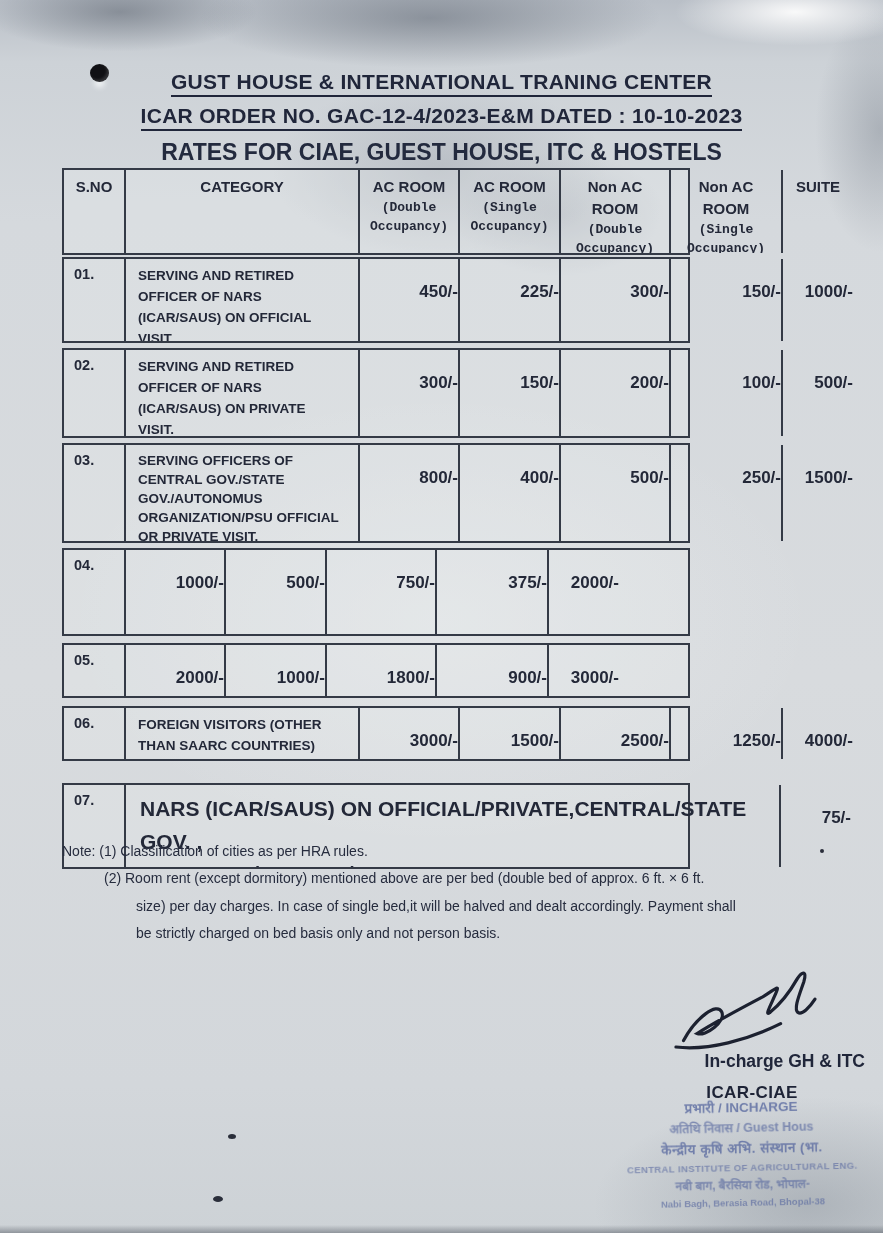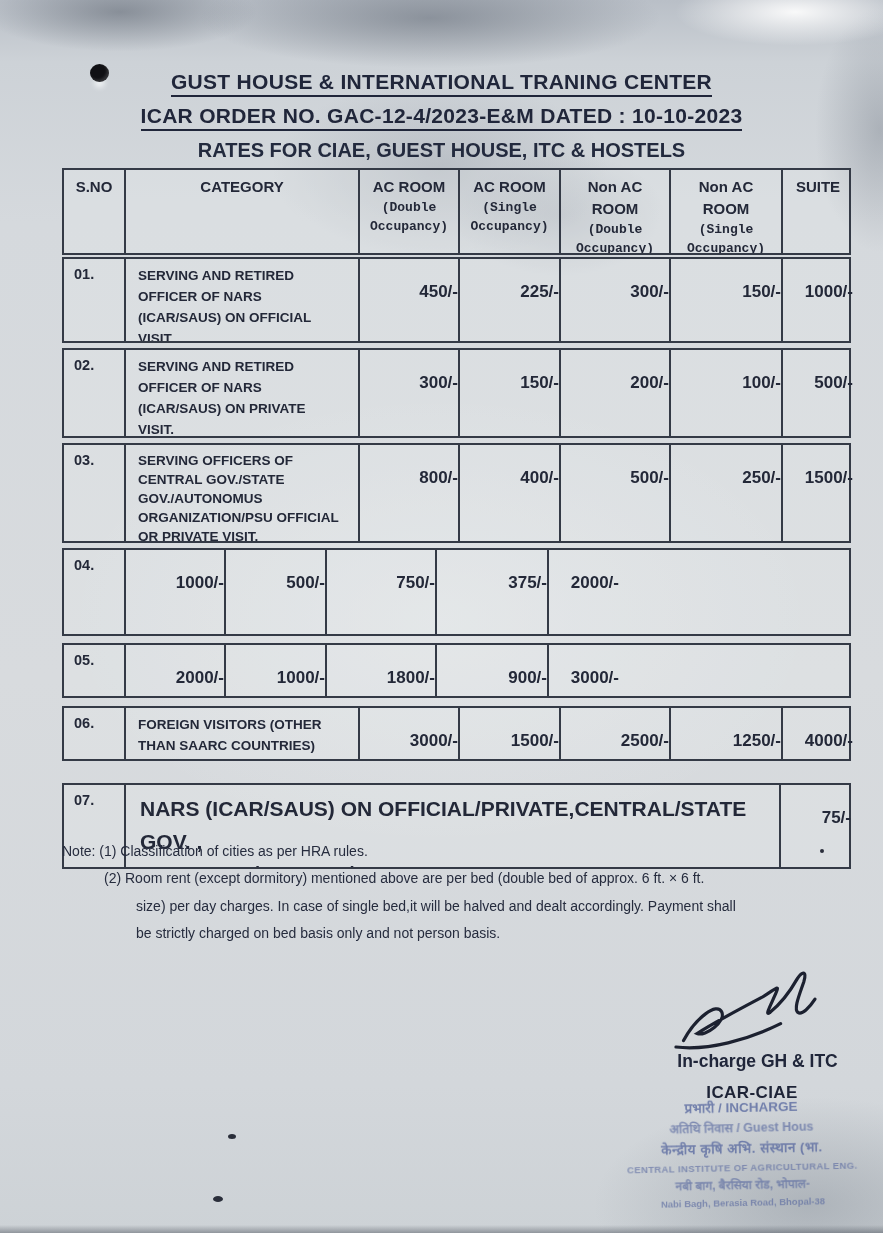--- a/index.html
+++ b/index.html
@@ -39,24 +39,24 @@
     position:absolute;left:90px;top:64px;width:19px;height:18px;border-radius:50%;
     background:#101014;
     box-shadow:0 10px 5px -4px rgba(246,248,249,.75), inset -2px -2px 3px rgba(255,255,255,.15);
   }
 
   
   .title-block{position:absolute;left:0;top:56px;width:883px;text-align:center;}
   .title-line{font-size:21px;font-weight:bold;letter-spacing:.3px;color:#20263a;margin-top:14px;}
   .title-line .u{border-bottom:2.5px solid #20263a;display:inline-block;padding-bottom:1px;}
   .title-line + .title-line{margin-top:7px;}
-  .subtitle{font-size:20px;font-weight:bold;margin-top:8px;color:#232a3e;}
-
-  
-  .rates-table{position:absolute;left:62px;top:168px;width:789px;}
+  .subtitle{font-size:23px;font-weight:bold;margin-top:8px;color:#232a3e;}
+
+  
+  .rates-table{position:absolute;left:62px;top:168px;width:628px;}
   .trow{display:flex;border:2px solid var(--line);background:rgba(235,238,240,.25);}
   .cell{border-left:2px solid var(--line);overflow:hidden;}
   .cell:first-child{border-left:none;}
   .c-sno{width:60px;flex:none;font-size:14.5px;font-weight:bold;padding:7px 0 0 10px;}
   .c-cat{width:234px;flex:none;font-size:13.5px;font-weight:bold;line-height:1.55;
          padding:7px 6px 4px 12px;white-space:pre-line;}
   .c-r1{width:100px;flex:none;}
   .c-r2{width:101px;flex:none;}
   .c-r3{width:110px;flex:none;}
   .c-r4{width:112px;flex:none;}
@@ -70,21 +70,21 @@
             padding:8px 8px 0 14px;white-space:pre-line;}
 
   
   .notes{position:absolute;left:62px;top:838px;width:770px;font-size:14px;line-height:1.95;color:#262c3e;}
   .ind0{padding-left:0;}
   .ind1{padding-left:42px;}
   .ind2{padding-left:74px;}
 
   
   .signature-svg{position:absolute;left:662px;top:972px;width:170px;height:88px;transform:rotate(-4deg);}
-  .sig-role{position:absolute;left:650px;top:1051px;width:215px;text-align:center;
+  .sig-role{position:absolute;left:650px;top:1051px;width:215px;text-align:right;
             font-size:17.5px;font-weight:bold;color:#20263a;}
   .sig-org{position:absolute;left:652px;top:1083px;width:200px;text-align:center;
            font-size:17px;font-weight:bold;letter-spacing:.4px;color:#1d2336;}
 
   
   .stamp{position:absolute;left:592px;top:1097px;width:300px;text-align:center;
          color:var(--stamp);opacity:.8;filter:blur(.7px);transform:rotate(-1.2deg);
          font-weight:bold;}
   .stamp div{white-space:nowrap;}
   .st1{font-size:13.5px;line-height:1.6;}

